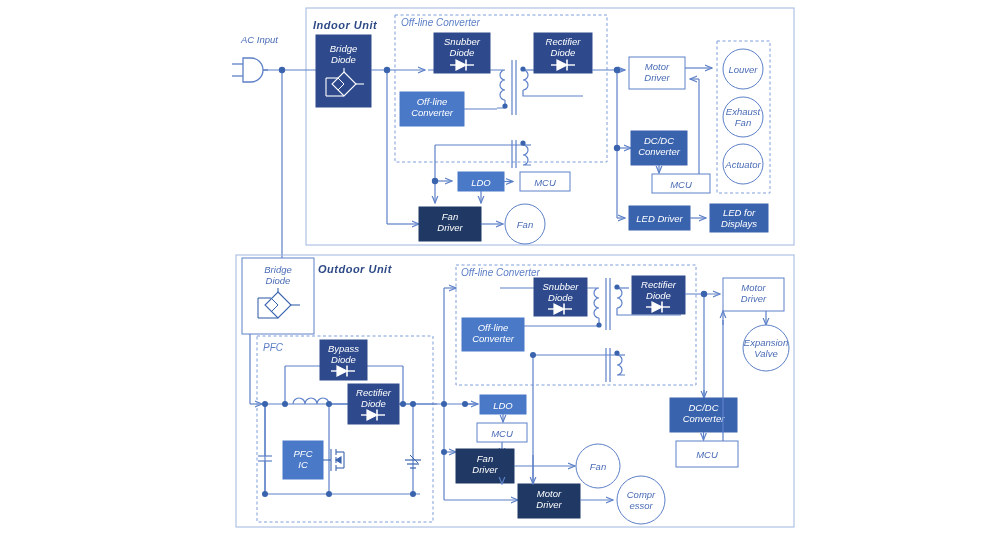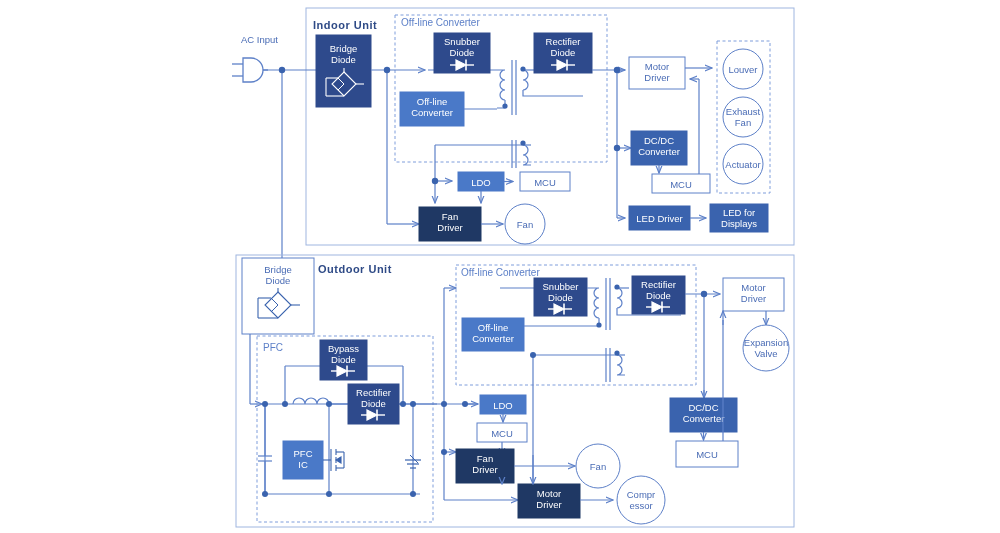--- a/index.html
+++ b/index.html
@@ -1,18 +1,18 @@
 <!DOCTYPE html>
 <html><head>
 <meta charset="utf-8">
 <style>
   html,body{margin:0;padding:0;background:#ffffff;}
   body{width:1000px;height:533px;overflow:hidden;
        font-family:"Liberation Sans","DejaVu Sans",sans-serif;}
-  #stage{position:relative;width:1000px;height:533px;background:#fff;}
+  #stage{position:relative;width:1000px;height:533px;background:#fff;font-style:italic;}
   svg{display:block;}
   .lbl{font-size:9.5px;fill:#4a6cb5;}
   .lbl-w{font-size:9.5px;fill:#ffffff;}
   .unit-title{font-size:11px;font-weight:bold;fill:#2e4a86;letter-spacing:.5px;}
   .grp-title{font-size:10px;fill:#5d80c8;}
   .ac-lbl{font-size:9.5px;fill:#4a6cb5;}
 </style>
 </head>
 <body>
 

